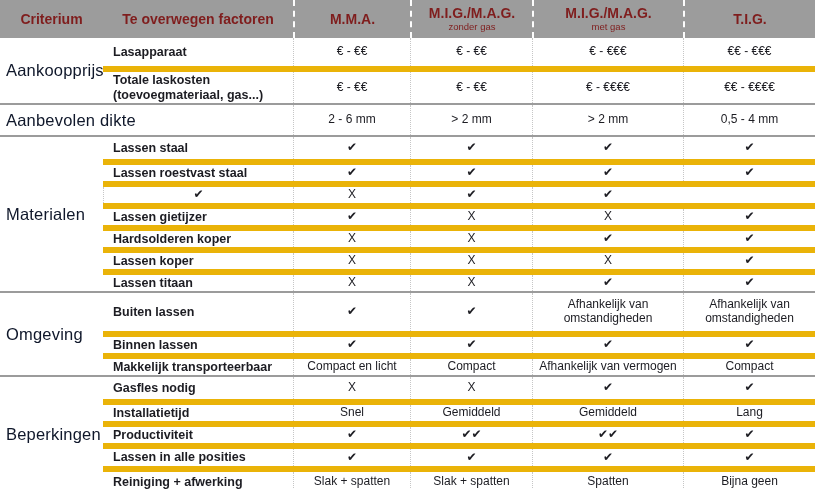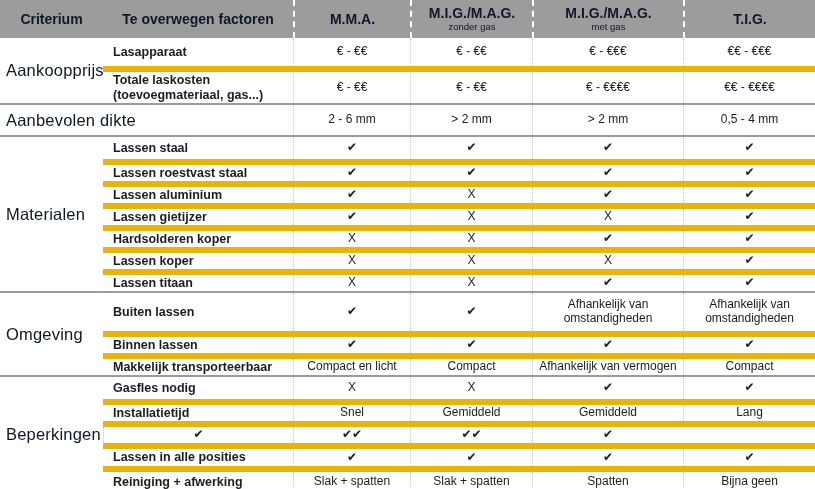--- a/index.html
+++ b/index.html
@@ -10,21 +10,21 @@
 
   
   .hdr {
     display: grid;
     grid-template-columns: 103px 190px 117px 122px 151px 132px;
     height: 38px;
     background: #9c9c9c;
   }
   .hc {
     display: flex; align-items: center; justify-content: center;
-    font-weight: bold; font-size: 14px; color: #0f172a; text-align: center;
+    font-weight: bold; font-size: 14px; color: #7f1d1d; text-align: center;
   }
   .hc-m { flex-direction: column; border-left: 2px dashed #fdfdfd; line-height: 1.05; justify-content: center; }
   .msub { font-size: 9.5px; font-weight: normal; margin-top: 1px; }
 
   
   .sec { display: flex; border-top: 2px solid #9b9b9b; }
   .hdr + .sec { border-top: none; }
   .crit {
     width: 103px; display: flex; align-items: center;
     padding-left: 6px; font-size: 16.5px; letter-spacing: 0.2px;
@@ -127,21 +127,20 @@
         <div class="val">✔</div>
       </div>
       <div class="row h22">
         <div class="fac">Lassen roestvast staal</div>
         <div class="val">✔</div>
         <div class="val">✔</div>
         <div class="val">✔</div>
         <div class="val">✔</div>
       </div>
       <div class="row h22">
-        <div class="fac">Lassen aluminium</div>
         <div class="val">✔</div>
         <div class="val">X</div>
         <div class="val">✔</div>
         <div class="val">✔</div>
       </div>
       <div class="row h22">
         <div class="fac">Lassen gietijzer</div>
         <div class="val">✔</div>
         <div class="val">X</div>
         <div class="val">X</div>
@@ -209,20 +208,21 @@
         <div class="val">✔</div>
       </div>
       <div class="row h22">
         <div class="fac">Installatietijd</div>
         <div class="val">Snel</div>
         <div class="val">Gemiddeld</div>
         <div class="val">Gemiddeld</div>
         <div class="val">Lang</div>
       </div>
       <div class="row h22">
+        <div class="fac">Productiviteit</div>
         <div class="val">✔</div>
         <div class="val">✔✔</div>
         <div class="val">✔✔</div>
         <div class="val">✔</div>
       </div>
       <div class="row h23">
         <div class="fac">Lassen in alle posities</div>
         <div class="val">✔</div>
         <div class="val">✔</div>
         <div class="val">✔</div>

